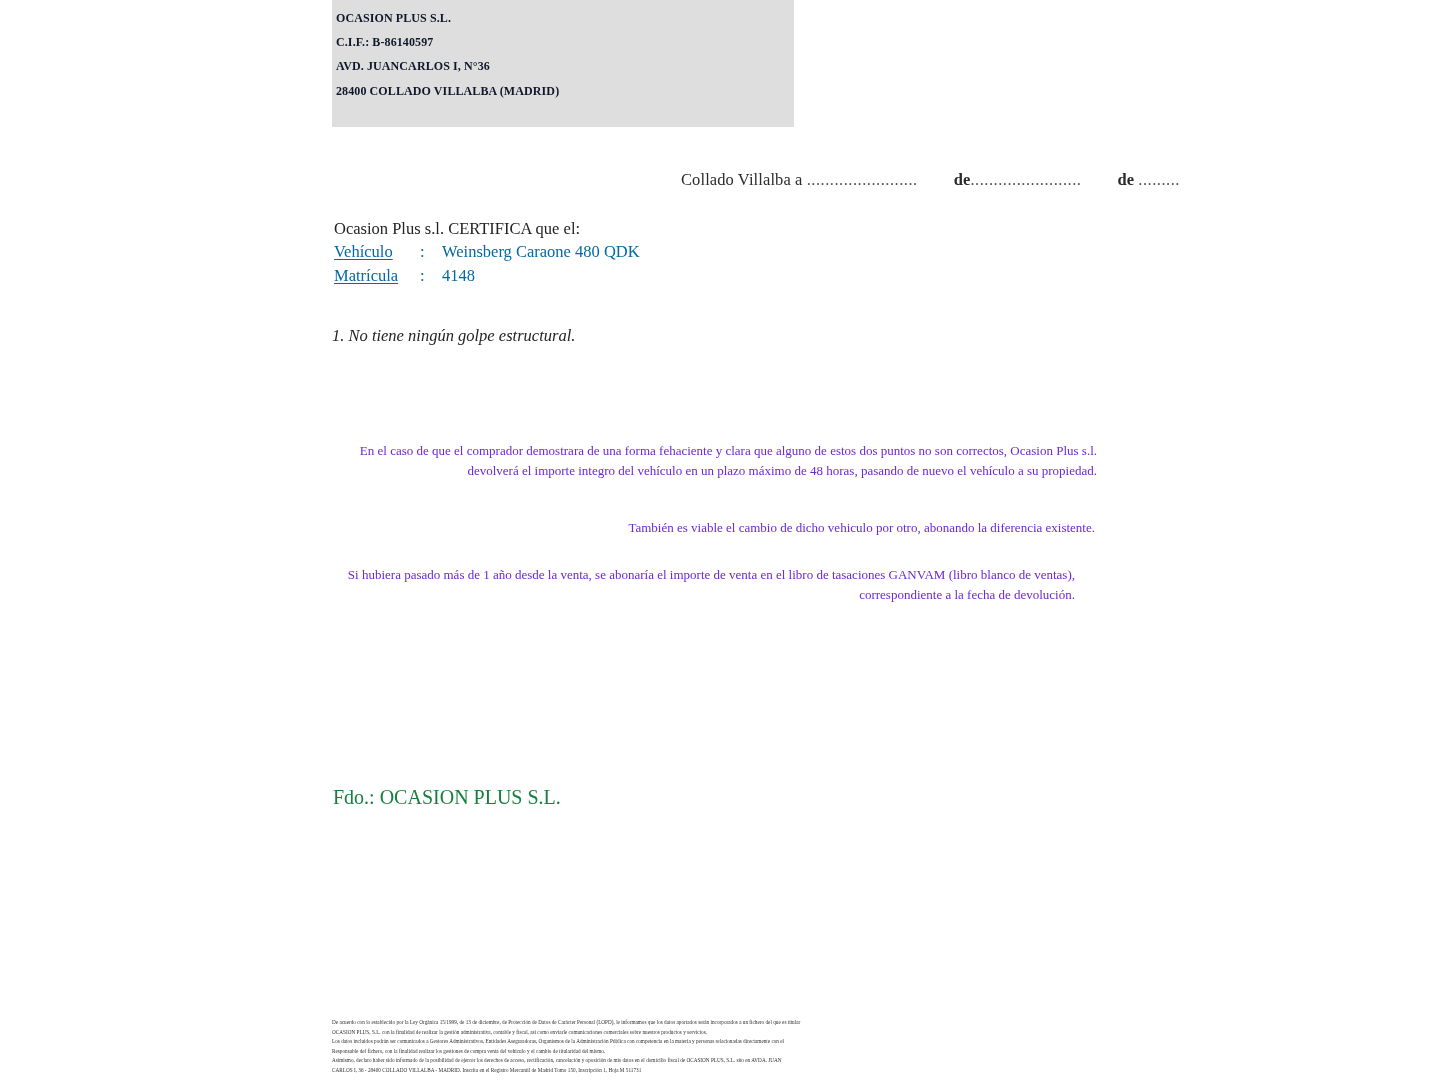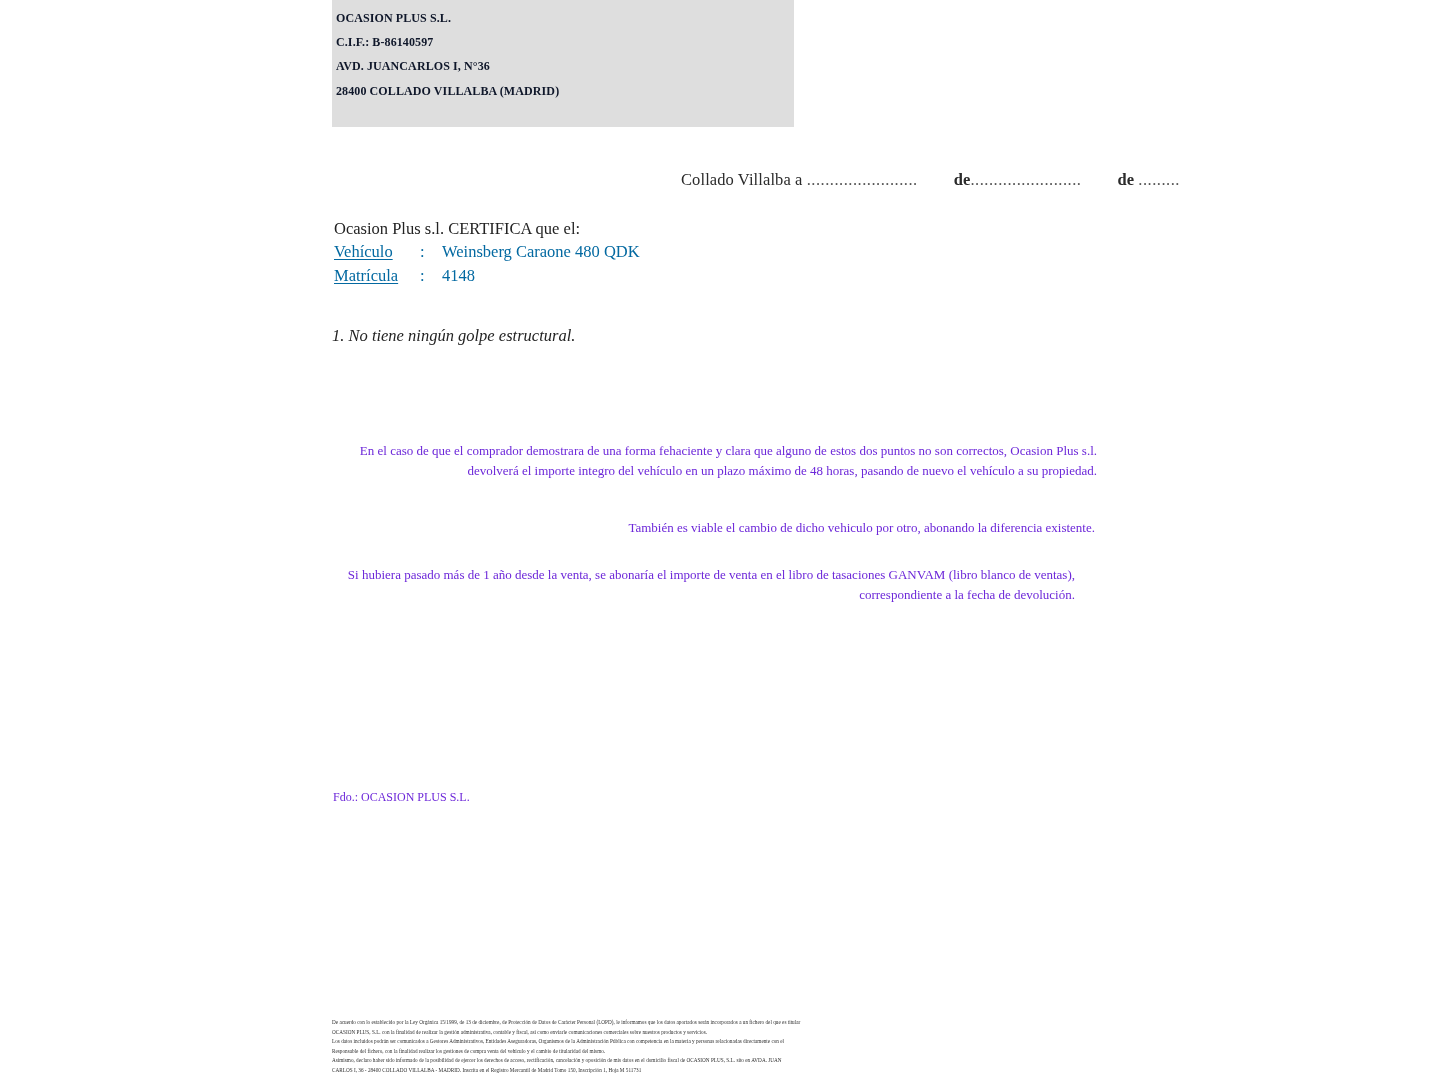--- a/index.html
+++ b/index.html
@@ -121,23 +121,23 @@
   }
   .para-main { top: 441px; width: 762px; }
   .para-cambio { top: 518px; width: 760px; }
   .para-ganvam { top: 556px; width: 740px; margin-top: 9px; }
 
   
   .signature {
     position: absolute;
     left: 333px;
     top: 787px;
-    font-size: 12px;
+    font-size: 20px;
     line-height: 20px;
-    color: #6d28d9;
+    color: #15803d;
     white-space: nowrap;
   }
 
   
   .legal {
     position: absolute;
     left: 332px;
     top: 1018px;
     width: 775px;
     font-family: "Liberation Serif", serif;

